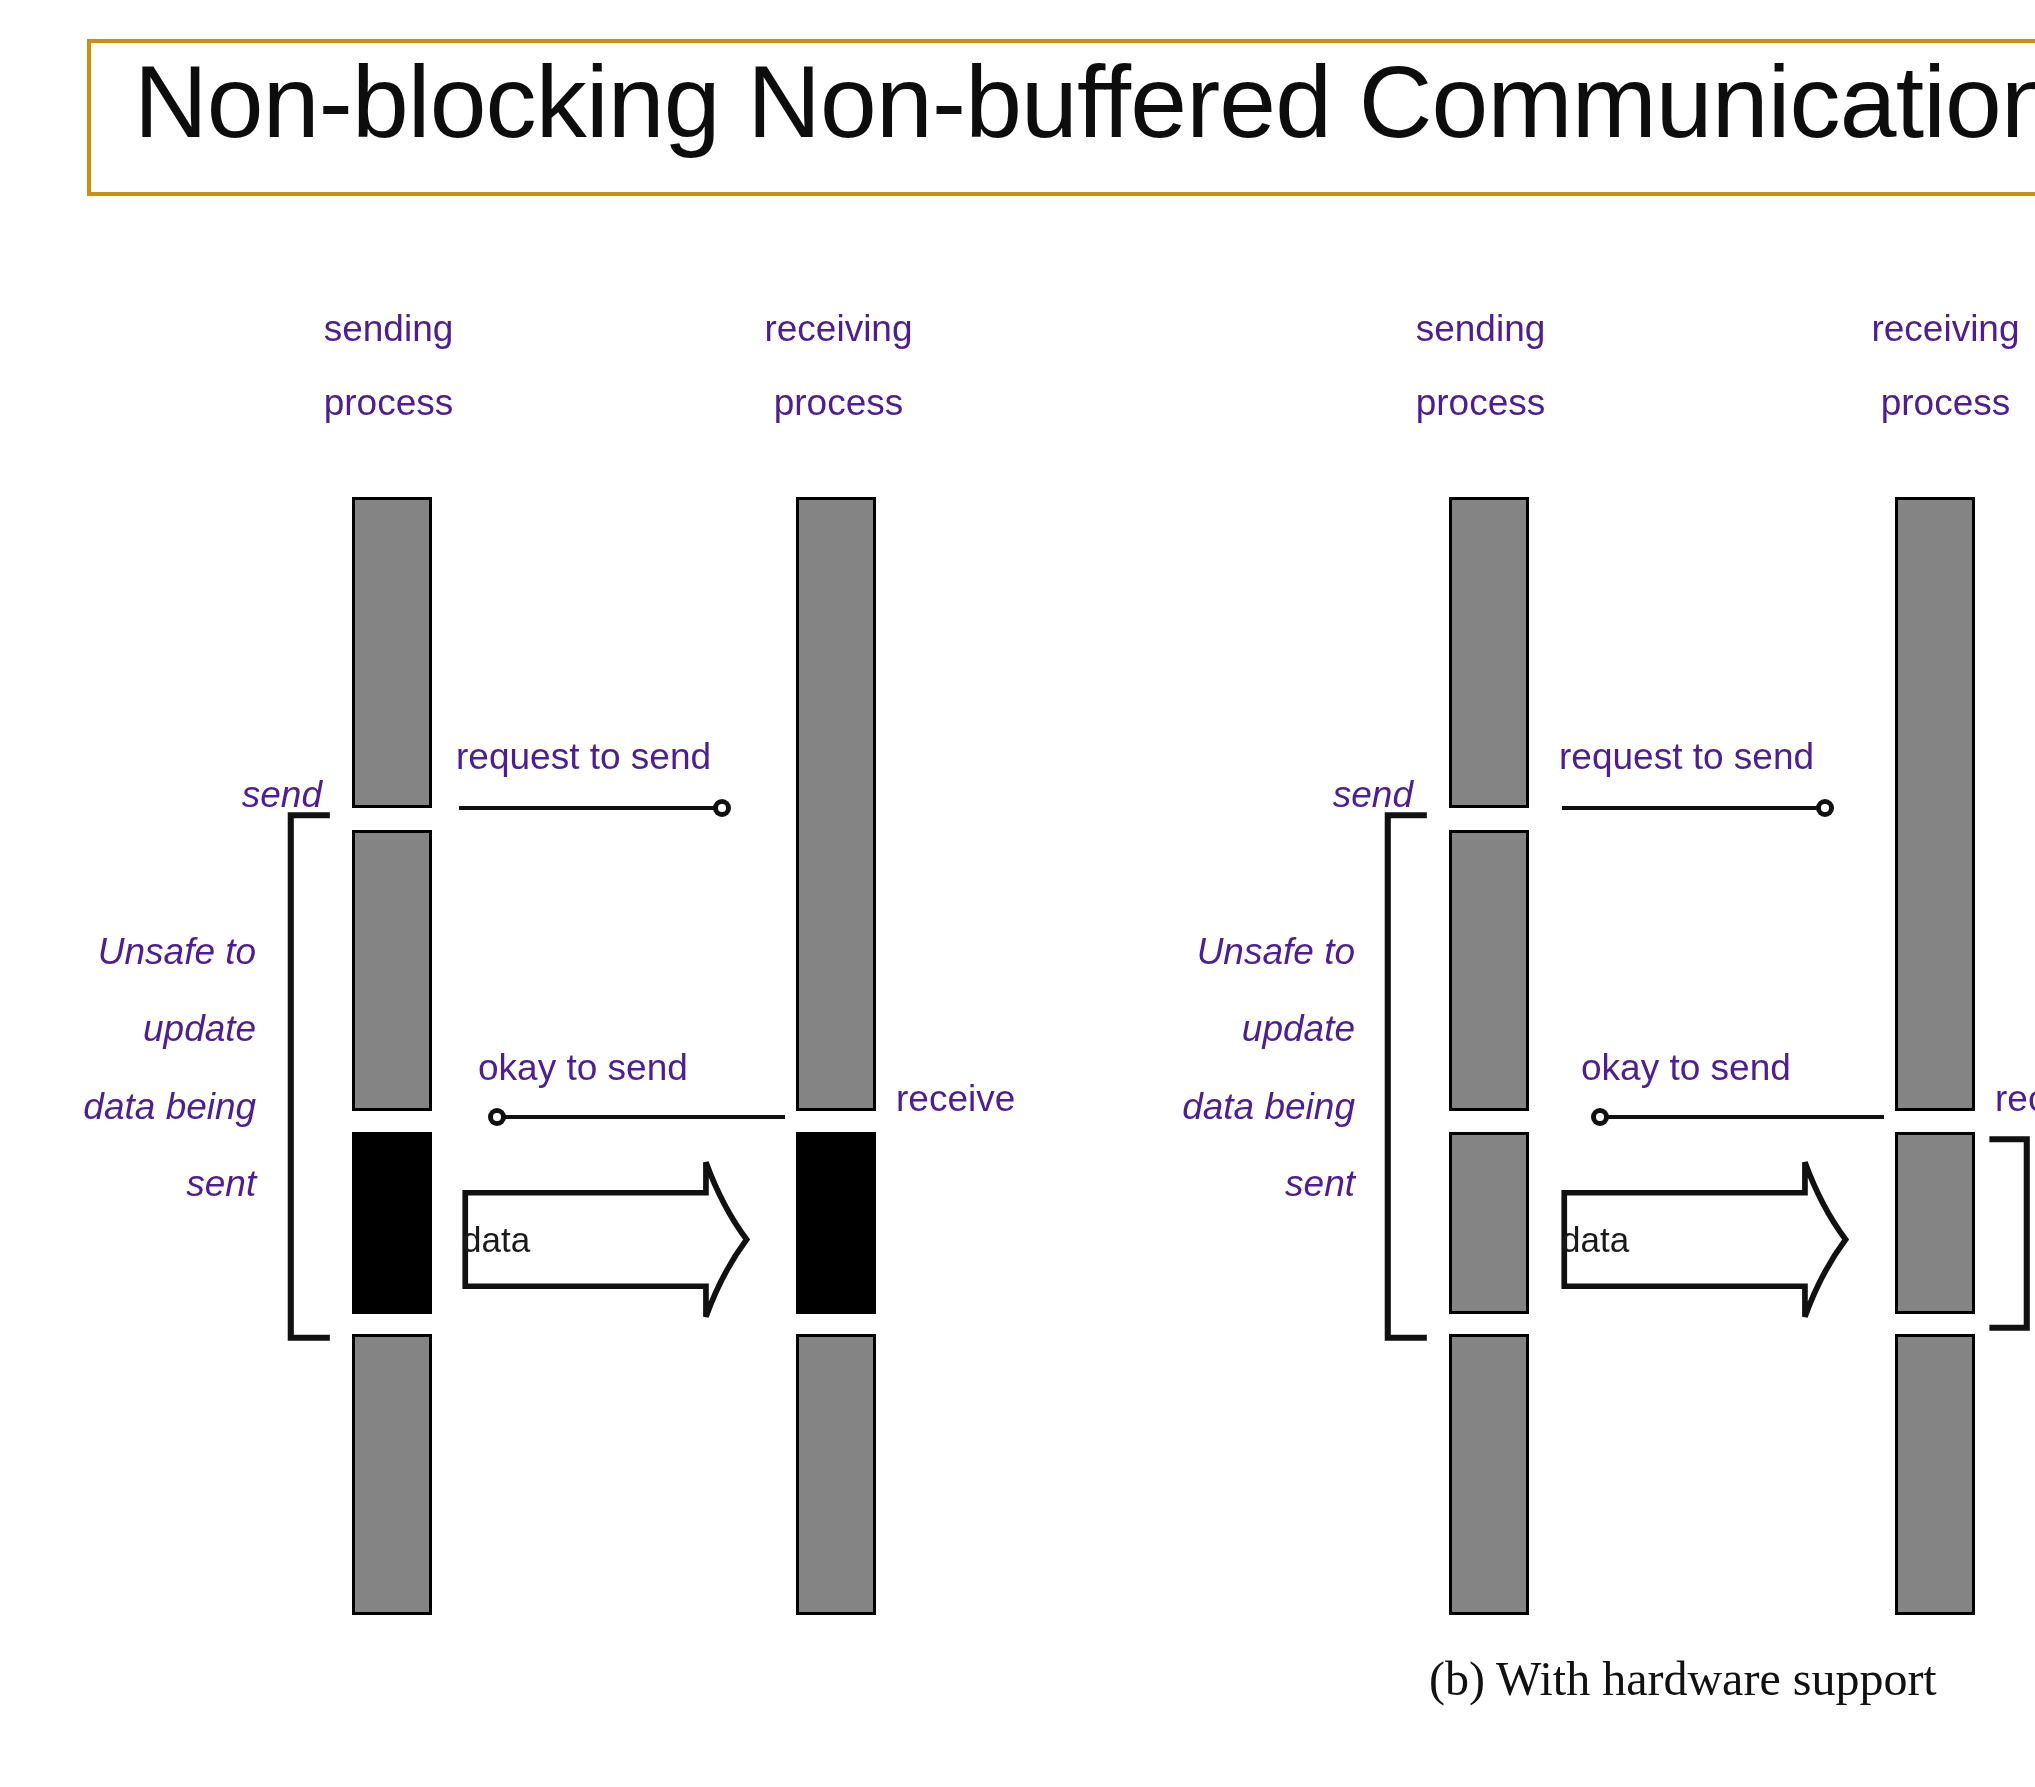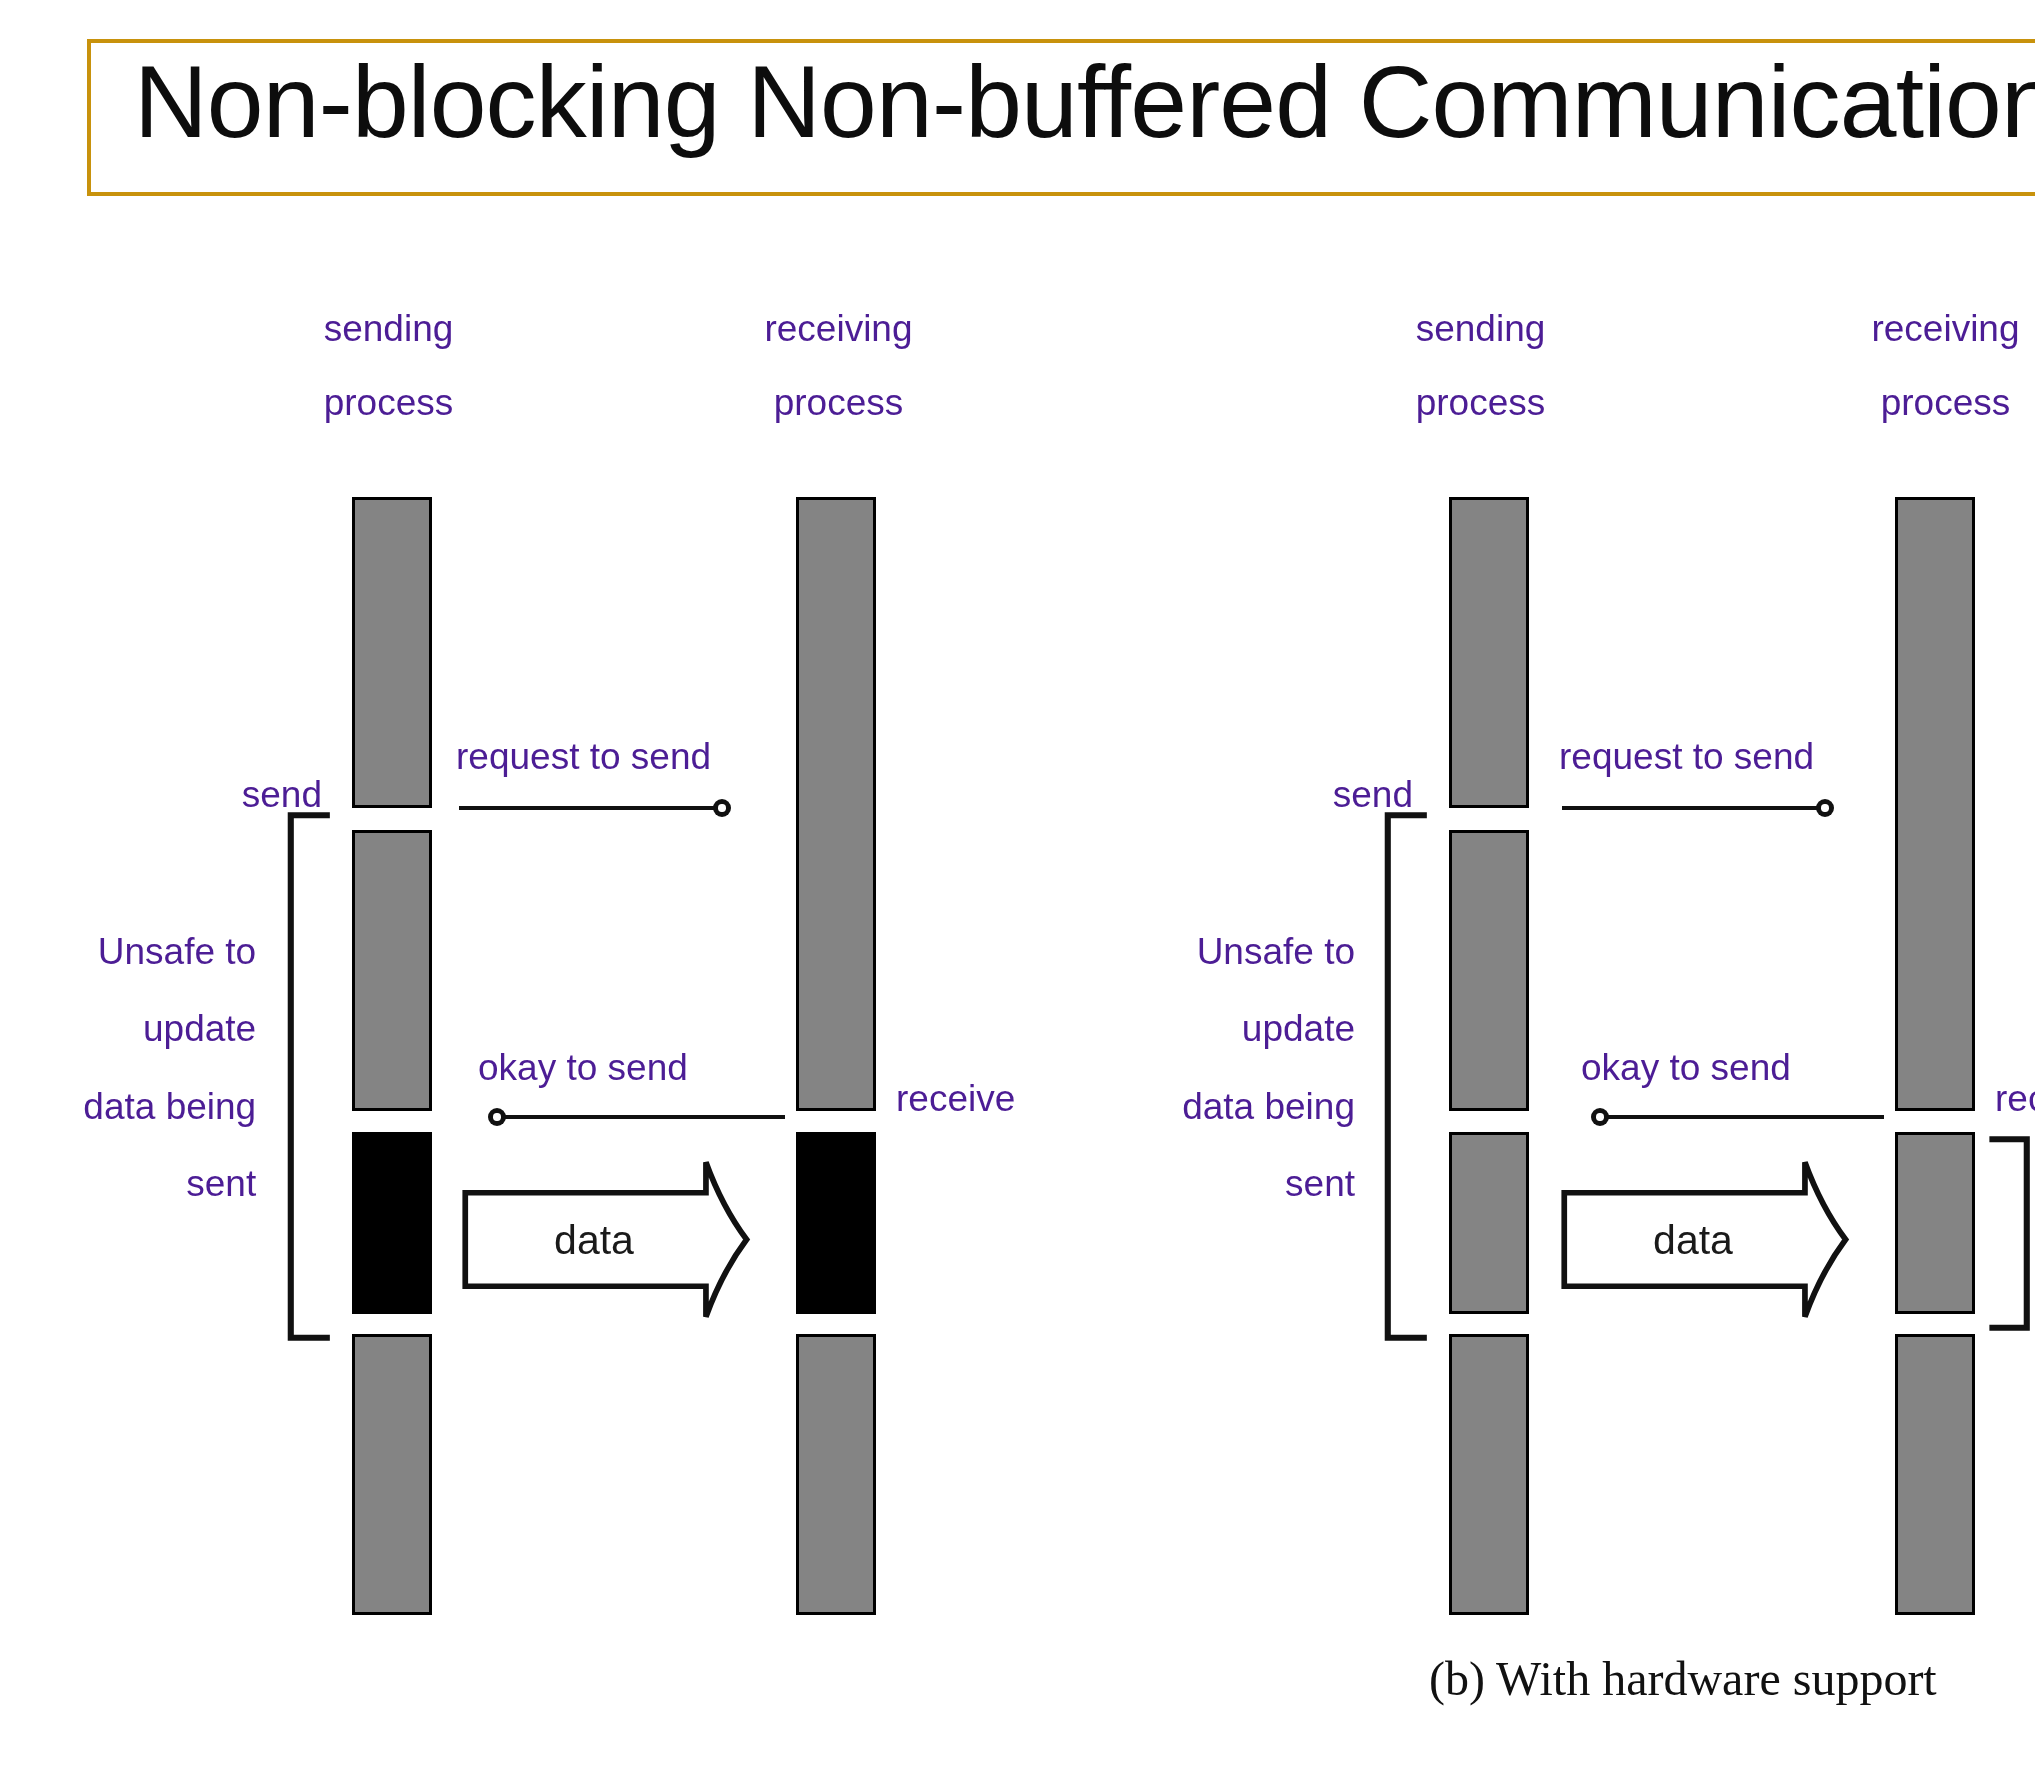--- a/index.html
+++ b/index.html
@@ -62,21 +62,21 @@
   
   .lbl {
     position: absolute;
     font-family: "Liberation Sans", sans-serif;
     color: #4c1d95;
     font-size: 37px;
     line-height: 1.30;
     white-space: pre;
   }
   .lbl.center { text-align: center; }
-  .lbl.right  { text-align: right; }
+  .lbl.right  { text-align: right; font-style: italic; }
 
   .caption {
     position: absolute;
     font-family: "Liberation Serif", serif;
     font-size: 48px;
     color: #111111;
     white-space: nowrap;
   }
 
   
@@ -103,23 +103,23 @@
   }
 
   
   .block-arrow { position: absolute; }
   .block-arrow svg { display: block; }
   .block-arrow .ba-label {
     position: absolute;
     left: 0; right: 0;
     top: 50%;
     transform: translateY(-50%);
-    text-align: center;
-    font-family: "Liberation Sans", sans-serif;
-    font-size: 41px;
+    text-align: left;
+    font-family: "Liberation Sans", sans-serif;
+    font-size: 35px;
     color: #1a1a1a;
     padding-right: 45px;
   }
 
   
   .bracket { position: absolute; }
   .bracket svg { display: block; }
 </style>
 </head>
 <body>

